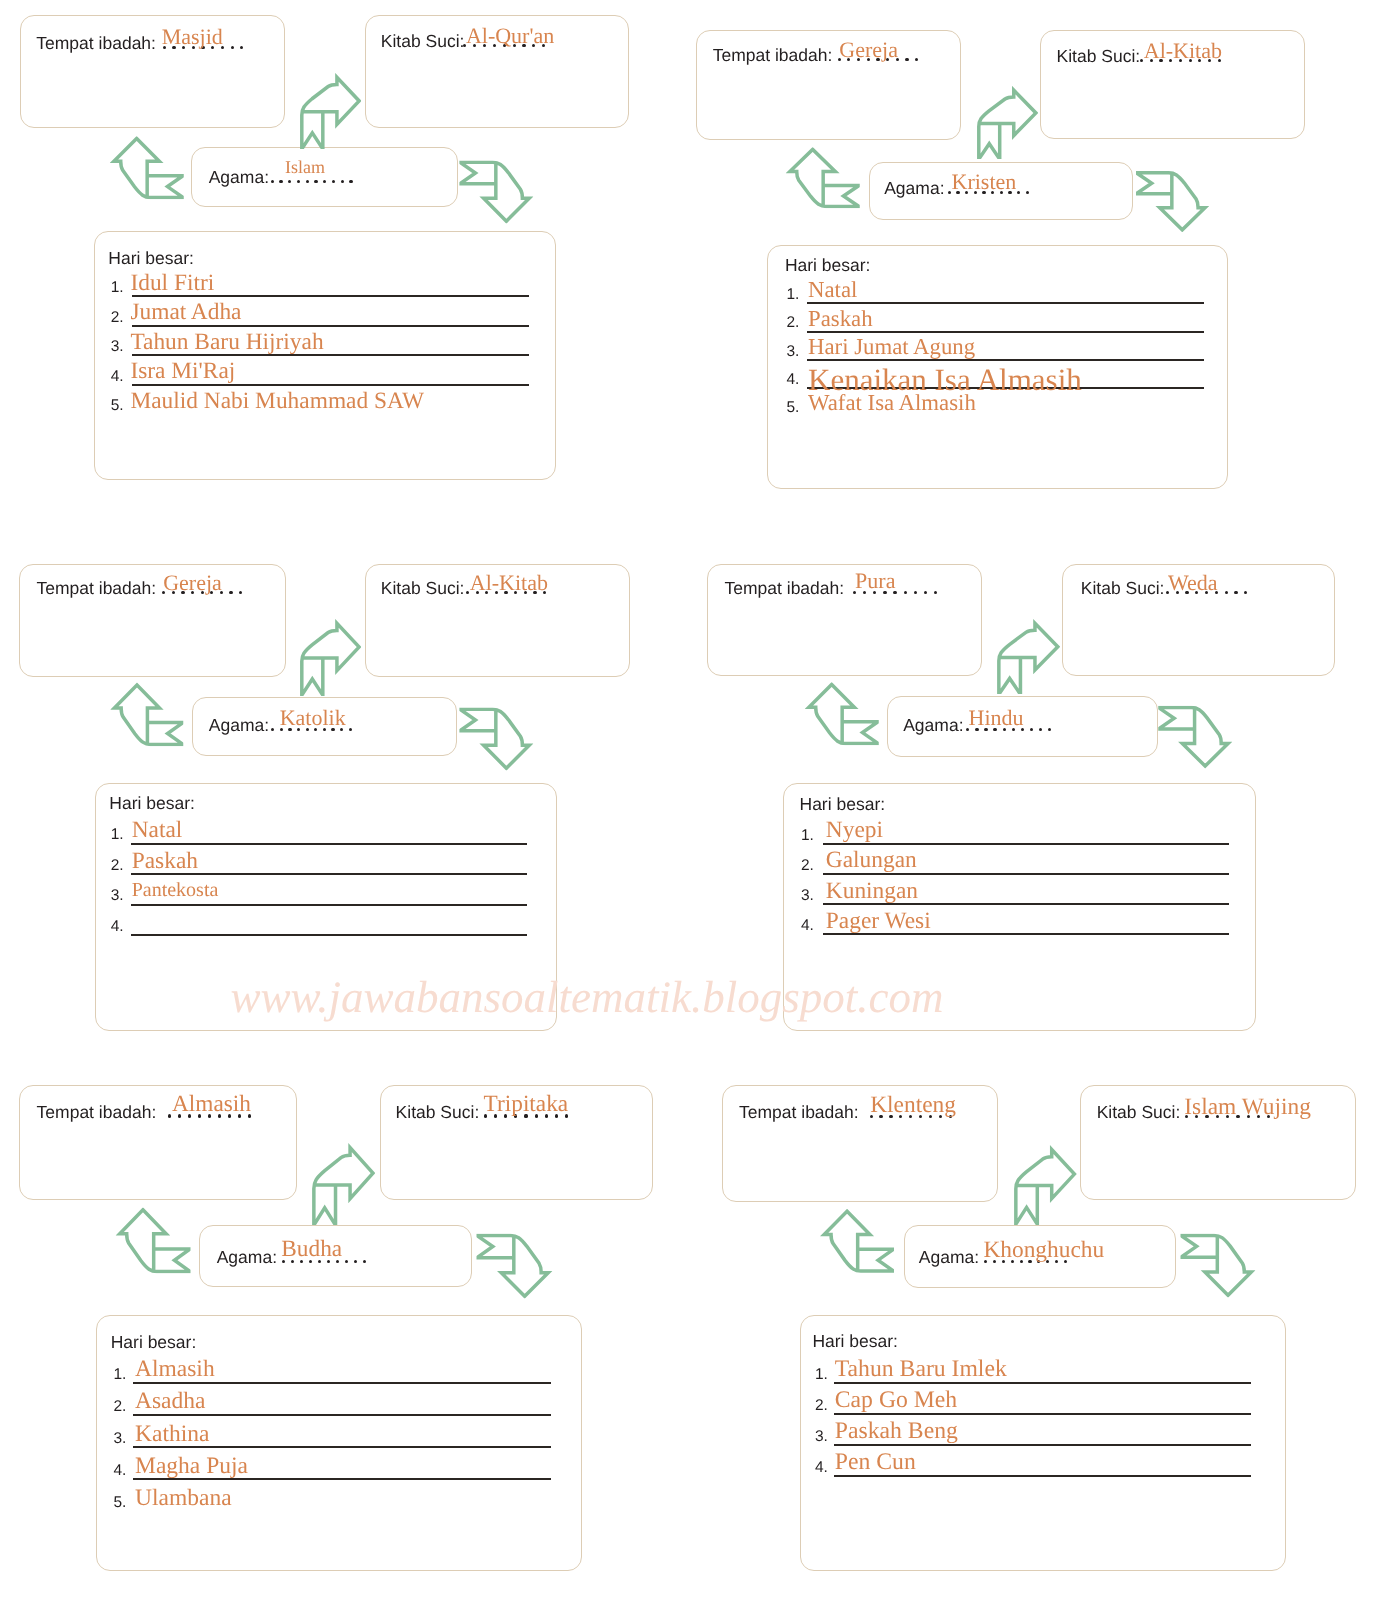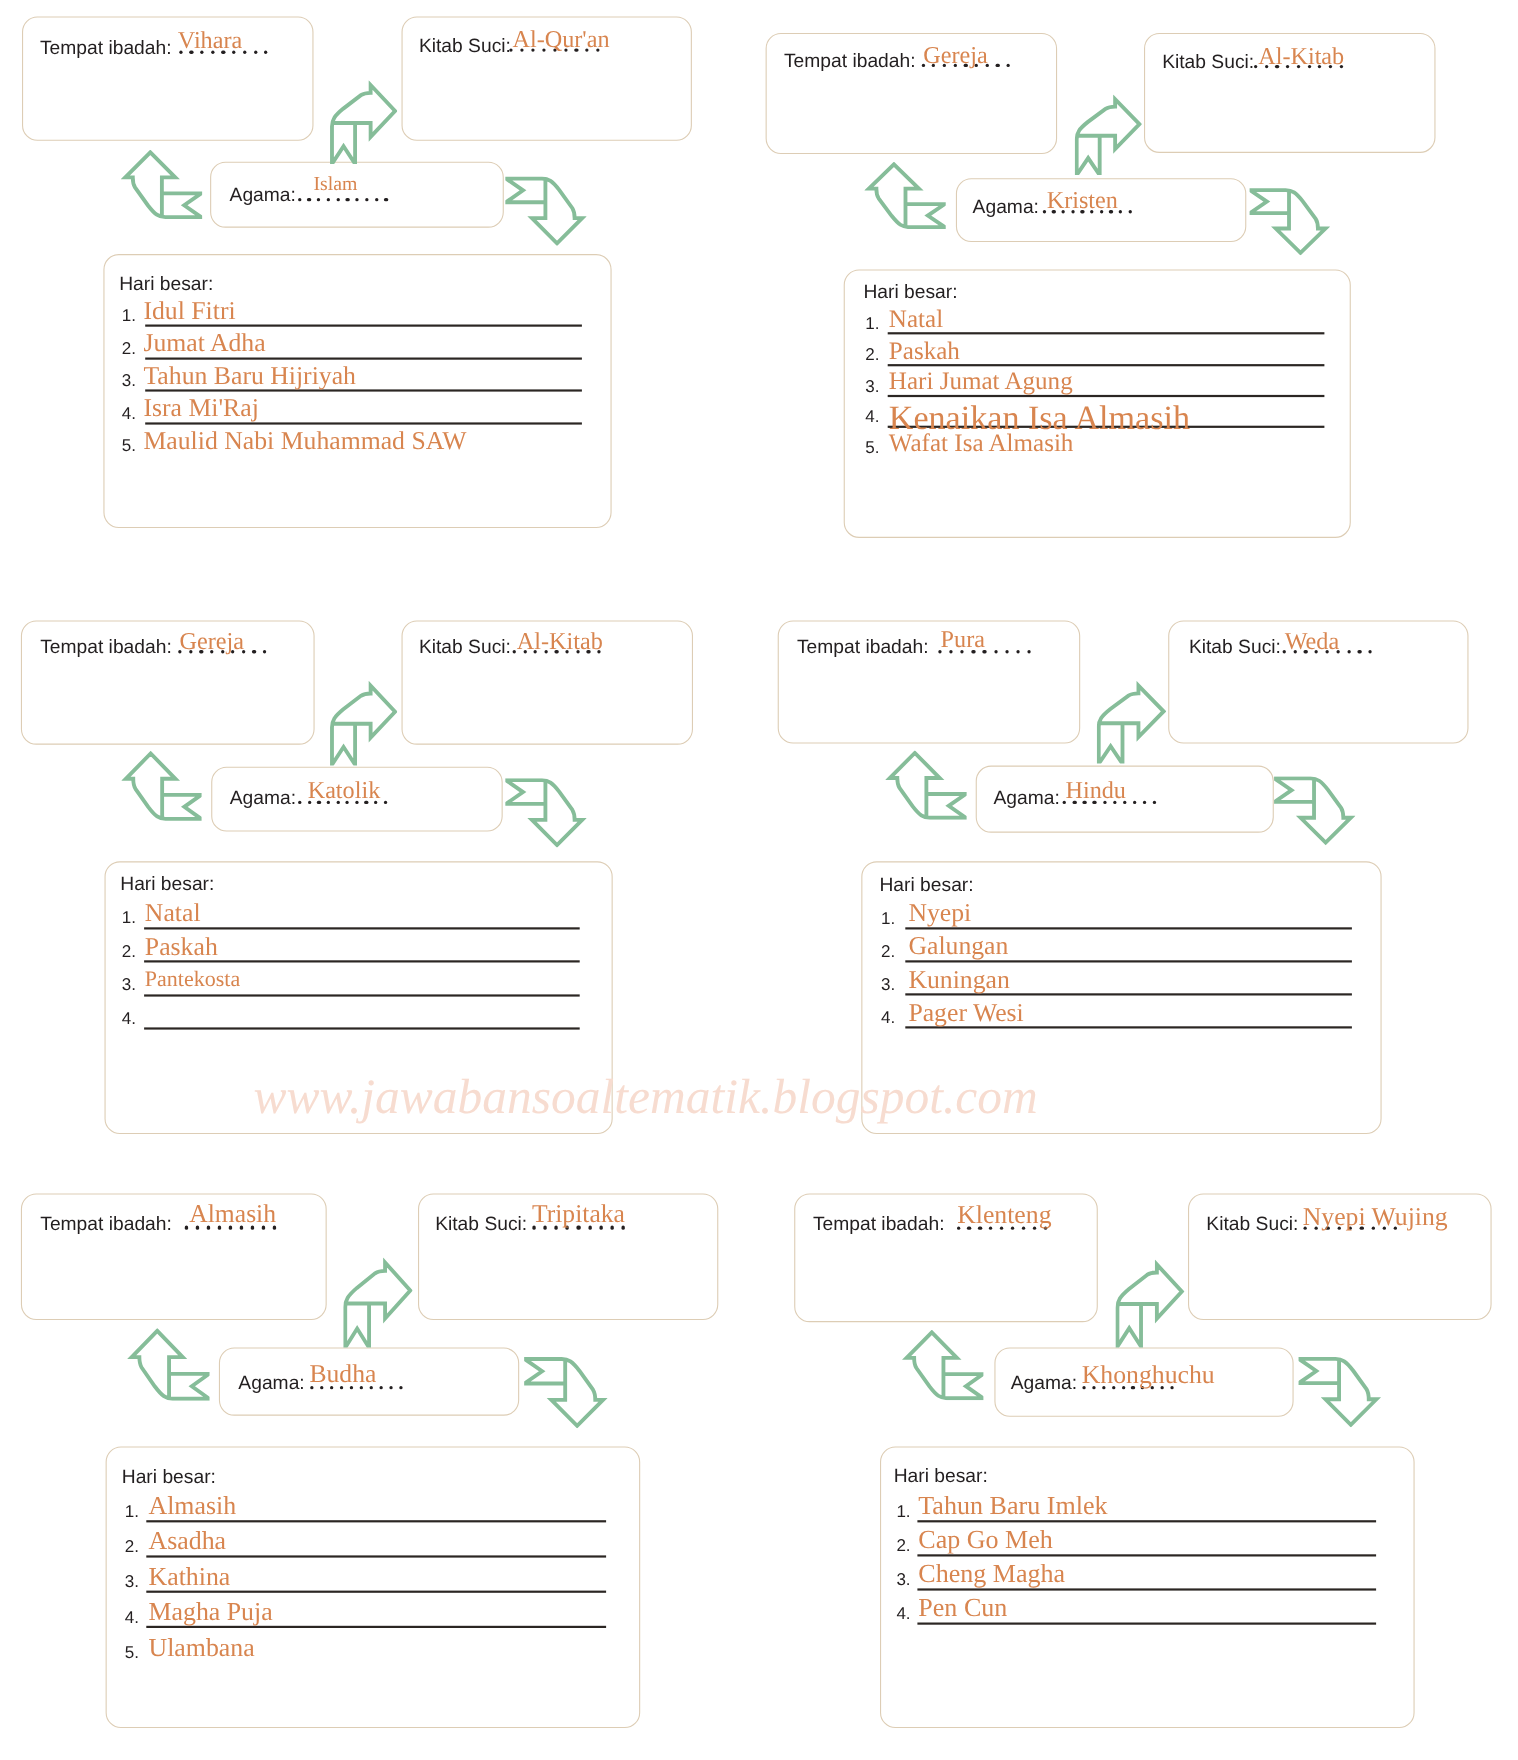--- a/index.html
+++ b/index.html
@@ -55,21 +55,21 @@
         <i class="dot" style="left:0.0px"></i>
         <i class="dot" style="left:9.7px"></i>
         <i class="dot" style="left:19.4px"></i>
         <i class="dot" style="left:29.1px"></i>
         <i class="dot" style="left:38.8px"></i>
         <i class="dot" style="left:48.5px"></i>
         <i class="dot" style="left:58.2px"></i>
         <i class="dot" style="left:67.9px"></i>
         <i class="dot" style="left:77.6px"></i>
       </div>
-  <div class="ans" style="left:161.7px;top:25.7px;font-size:22.00px">Vihara</div>
+  <div class="ans" style="left:161.7px;top:25.7px;font-size:22.00px">Masjid</div>
   <div class="lbl" style="left:380.8px;top:33.3px;font-size:17.50px">Kitab Suci:</div>
   <div class="dotrow" style="left:463.3px;top:47.3px" aria-label=". . . . . . . . .">
         <i class="dot" style="left:0.0px"></i>
         <i class="dot" style="left:9.9px"></i>
         <i class="dot" style="left:19.7px"></i>
         <i class="dot" style="left:29.6px"></i>
         <i class="dot" style="left:39.4px"></i>
         <i class="dot" style="left:49.3px"></i>
         <i class="dot" style="left:59.2px"></i>
         <i class="dot" style="left:69.0px"></i>
@@ -444,21 +444,21 @@
         <i class="dot" style="left:0.0px"></i>
         <i class="dot" style="left:10.3px"></i>
         <i class="dot" style="left:20.6px"></i>
         <i class="dot" style="left:30.9px"></i>
         <i class="dot" style="left:41.2px"></i>
         <i class="dot" style="left:51.5px"></i>
         <i class="dot" style="left:61.8px"></i>
         <i class="dot" style="left:72.1px"></i>
         <i class="dot" style="left:82.4px"></i>
       </div>
-  <div class="ans" style="left:1184.3px;top:1096.3px;font-size:23.40px">Nyepi Wujing</div>
+  <div class="ans" style="left:1184.3px;top:1096.3px;font-size:23.40px">Islam Wujing</div>
   <div class="lbl" style="left:918.8px;top:1249.3px;font-size:17.50px">Agama:</div>
   <div class="dotrow" style="left:984.2px;top:1263.3px" aria-label=". . . . . . . . . .">
         <i class="dot" style="left:0.0px"></i>
         <i class="dot" style="left:8.8px"></i>
         <i class="dot" style="left:17.7px"></i>
         <i class="dot" style="left:26.5px"></i>
         <i class="dot" style="left:35.4px"></i>
         <i class="dot" style="left:44.2px"></i>
         <i class="dot" style="left:53.1px"></i>
         <i class="dot" style="left:61.9px"></i>
@@ -468,19 +468,19 @@
   <div class="ans" style="left:983.4px;top:1238.6px;font-size:23.40px">Khonghuchu</div>
   <div class="lbl" style="left:812.4px;top:1333.4px;font-size:17.50px">Hari besar:</div>
   <div class="rule" style="left:833.7px;top:1381.8px;width:417.3px"></div>
   <div class="num" style="left:814.9px;top:1366.5px;font-size:15.50px">1.</div>
   <div class="item" style="left:834.8px;top:1358.1px;font-size:23.70px">Tahun Baru Imlek</div>
   <div class="rule" style="left:833.7px;top:1412.8px;width:417.3px"></div>
   <div class="num" style="left:814.9px;top:1397.5px;font-size:15.50px">2.</div>
   <div class="item" style="left:834.8px;top:1389.1px;font-size:23.70px">Cap Go Meh</div>
   <div class="rule" style="left:833.7px;top:1443.8px;width:417.3px"></div>
   <div class="num" style="left:814.9px;top:1428.5px;font-size:15.50px">3.</div>
-  <div class="item" style="left:834.8px;top:1420.1px;font-size:23.70px">Cheng Magha</div>
+  <div class="item" style="left:834.8px;top:1420.1px;font-size:23.70px">Paskah Beng</div>
   <div class="rule" style="left:833.7px;top:1474.8px;width:417.3px"></div>
   <div class="num" style="left:814.9px;top:1459.5px;font-size:15.50px">4.</div>
   <div class="item" style="left:834.8px;top:1451.1px;font-size:23.70px">Pen Cun</div>
 </div>
   <div class="watermark" style="left:230.5px;top:975px;font-size:45px">www.jawabansoaltematik.blogspot.com</div>
 </div>
 
 </body></html>

